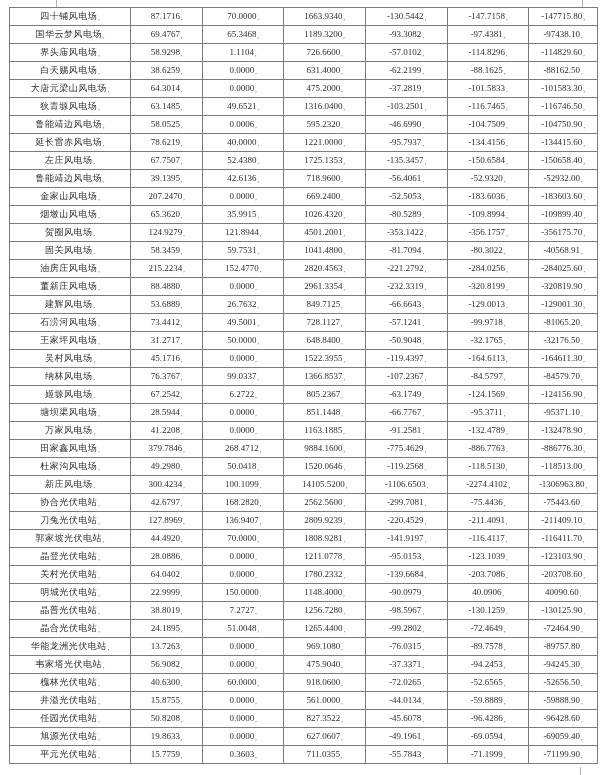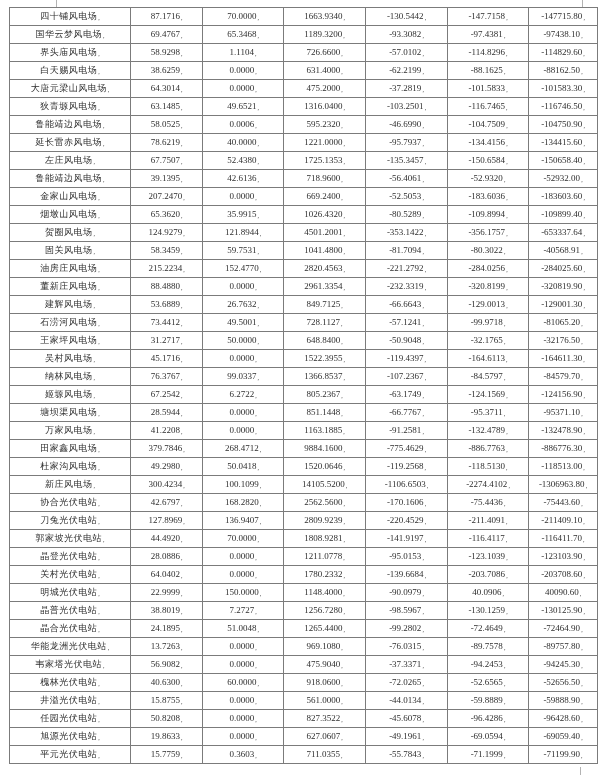--- a/index.html
+++ b/index.html
@@ -157,21 +157,21 @@
           <td class="value-cell"><span>-109.8994</span><span class="cellmark">,</span></td>
           <td class="value-cell"><span>-109899.40</span><span class="cellmark">,</span></td>
         </tr>
         <tr>
           <td class="name-cell"><span>贺圈风电场</span><span class="cellmark">,</span></td>
           <td class="value-cell"><span>124.9279</span><span class="cellmark">,</span></td>
           <td class="value-cell"><span>121.8944</span><span class="cellmark">,</span></td>
           <td class="value-cell"><span>4501.2001</span><span class="cellmark">,</span></td>
           <td class="value-cell"><span>-353.1422</span><span class="cellmark">,</span></td>
           <td class="value-cell"><span>-356.1757</span><span class="cellmark">,</span></td>
-          <td class="value-cell"><span>-653337.64</span><span class="cellmark">,</span></td>
+          <td class="value-cell"><span>-356175.70</span><span class="cellmark">,</span></td>
         </tr>
         <tr>
           <td class="name-cell"><span>固关风电场</span><span class="cellmark">,</span></td>
           <td class="value-cell"><span>58.3459</span><span class="cellmark">,</span></td>
           <td class="value-cell"><span>59.7531</span><span class="cellmark">,</span></td>
           <td class="value-cell"><span>1041.4800</span><span class="cellmark">,</span></td>
           <td class="value-cell"><span>-81.7094</span><span class="cellmark">,</span></td>
           <td class="value-cell"><span>-80.3022</span><span class="cellmark">,</span></td>
           <td class="value-cell"><span>-40568.91</span><span class="cellmark">,</span></td>
         </tr>
@@ -290,21 +290,21 @@
           <td class="value-cell"><span>14105.5200</span><span class="cellmark">,</span></td>
           <td class="value-cell"><span>-1106.6503</span><span class="cellmark">,</span></td>
           <td class="value-cell"><span>-2274.4102</span><span class="cellmark">,</span></td>
           <td class="value-cell"><span>-1306963.80</span><span class="cellmark">,</span></td>
         </tr>
         <tr>
           <td class="name-cell"><span>协合光伏电站</span><span class="cellmark">,</span></td>
           <td class="value-cell"><span>42.6797</span><span class="cellmark">,</span></td>
           <td class="value-cell"><span>168.2820</span><span class="cellmark">,</span></td>
           <td class="value-cell"><span>2562.5600</span><span class="cellmark">,</span></td>
-          <td class="value-cell"><span>-170.1606</span><span class="cellmark">,</span></td>
+          <td class="value-cell"><span>-299.7081</span><span class="cellmark">,</span></td>
           <td class="value-cell"><span>-75.4436</span><span class="cellmark">,</span></td>
           <td class="value-cell"><span>-75443.60</span><span class="cellmark">,</span></td>
         </tr>
         <tr>
           <td class="name-cell"><span>刀兔光伏电站</span><span class="cellmark">,</span></td>
           <td class="value-cell"><span>127.8969</span><span class="cellmark">,</span></td>
           <td class="value-cell"><span>136.9407</span><span class="cellmark">,</span></td>
           <td class="value-cell"><span>2809.9239</span><span class="cellmark">,</span></td>
           <td class="value-cell"><span>-220.4529</span><span class="cellmark">,</span></td>
           <td class="value-cell"><span>-211.4091</span><span class="cellmark">,</span></td>

